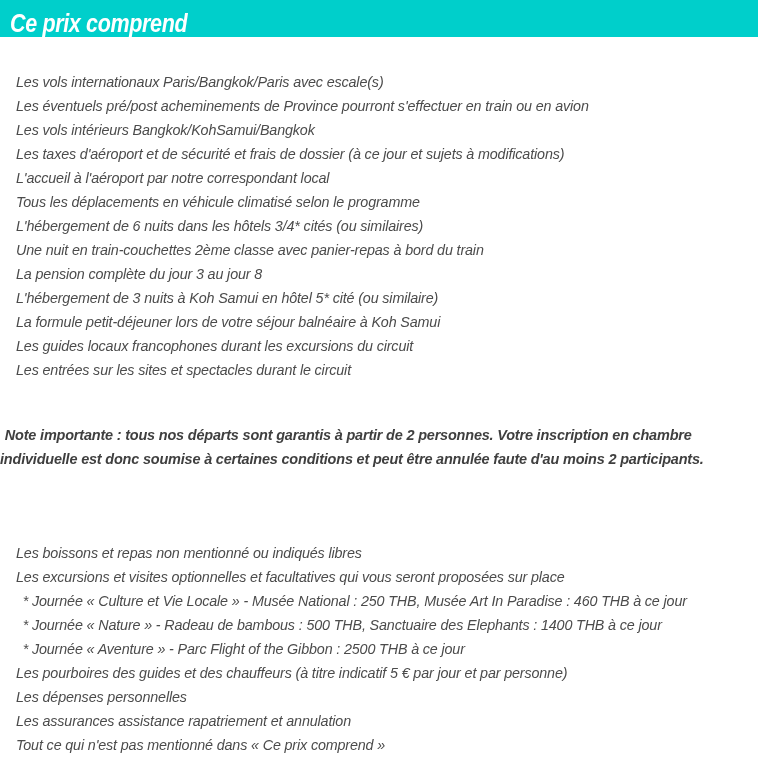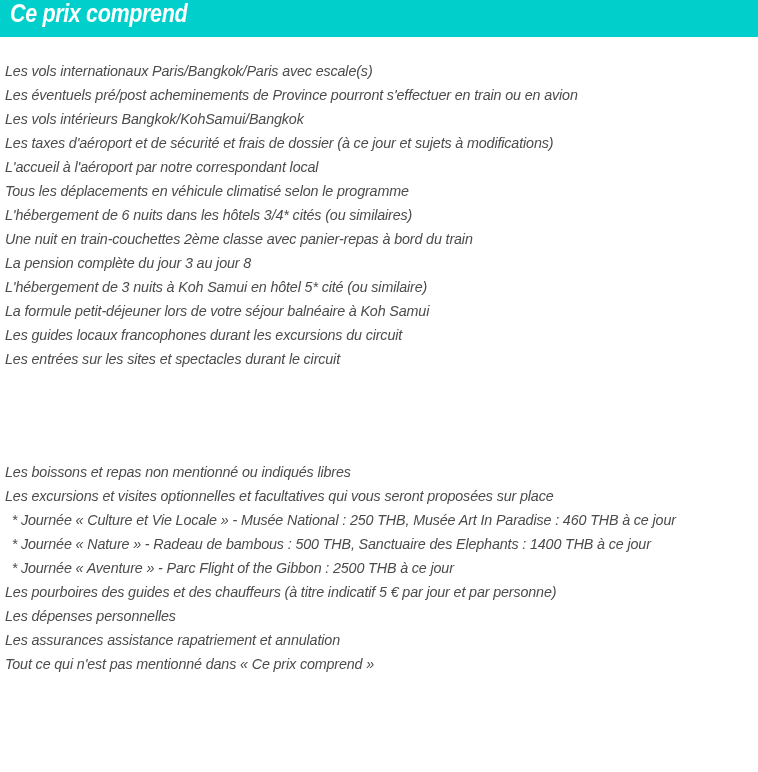--- a/index.html
+++ b/index.html
@@ -20,40 +20,40 @@
     position: relative;
     box-sizing: border-box;
   }
 
   
   .section-bar {
     width: 758px;
     height: 37px;
     background: #00cfcb;
     display: flex;
-    align-items: flex-start;
+    align-items: flex-end;
     box-sizing: border-box;
     padding-left: 10px;
   }
   .section-bar-title {
     color: #ffffff;
     font-family: "Liberation Sans", "DejaVu Sans", sans-serif;
     font-style: italic;
     font-weight: 700;
     font-size: 25px;
     line-height: 27px;
     letter-spacing: -0.4px;
     transform: scaleX(0.86);
     transform-origin: left center;
     white-space: nowrap;
   }
 
   
   .list {
-    margin: 5px;
+    margin: 16px;
     padding: 0;
     list-style: none;
   }
   .list-item {
     color: #4b4b4b;
     font-family: "Liberation Sans", "DejaVu Sans", sans-serif;
     font-style: italic;
     font-size: 15px;
     line-height: 24px;
     height: 24px;
@@ -110,20 +110,24 @@
     <li class="list-item">Une nuit en train-couchettes 2ème classe avec panier-repas à bord du train</li>
     <li class="list-item">La pension complète du jour 3 au jour 8</li>
     <li class="list-item">L'hébergement de 3 nuits à Koh Samui en hôtel 5* cité (ou similaire)</li>
     <li class="list-item">La formule petit-déjeuner lors de votre séjour balnéaire à Koh Samui</li>
     <li class="list-item">Les guides locaux francophones durant les excursions du circuit</li>
     <li class="list-item">Les entrées sur les sites et spectacles durant le circuit</li>
   </ul>
 
   <div class="gap-before-note"></div>
 
+  <div>
+    <div class="note note-line-1">Note importante : tous nos départs sont garantis à partir de 2 personnes. Votre inscription en chambre</div>
+    <div class="note note-line-2">individuelle est donc soumise à certaines conditions et peut être annulée faute d'au moins 2 participants.</div>
+  </div>
 
   <div class="gap-after-note"></div>
 
 
   <div class="gap-before-body2"></div>
 
   <ul class="list">
     <li class="list-item">Les boissons et repas non mentionné ou indiqués libres</li>
     <li class="list-item">Les excursions et visites optionnelles et facultatives qui vous seront proposées sur place</li>
     <li class="list-item indented">* Journée « Culture et Vie Locale » - Musée National : 250 THB, Musée Art In Paradise : 460 THB à ce jour</li>

